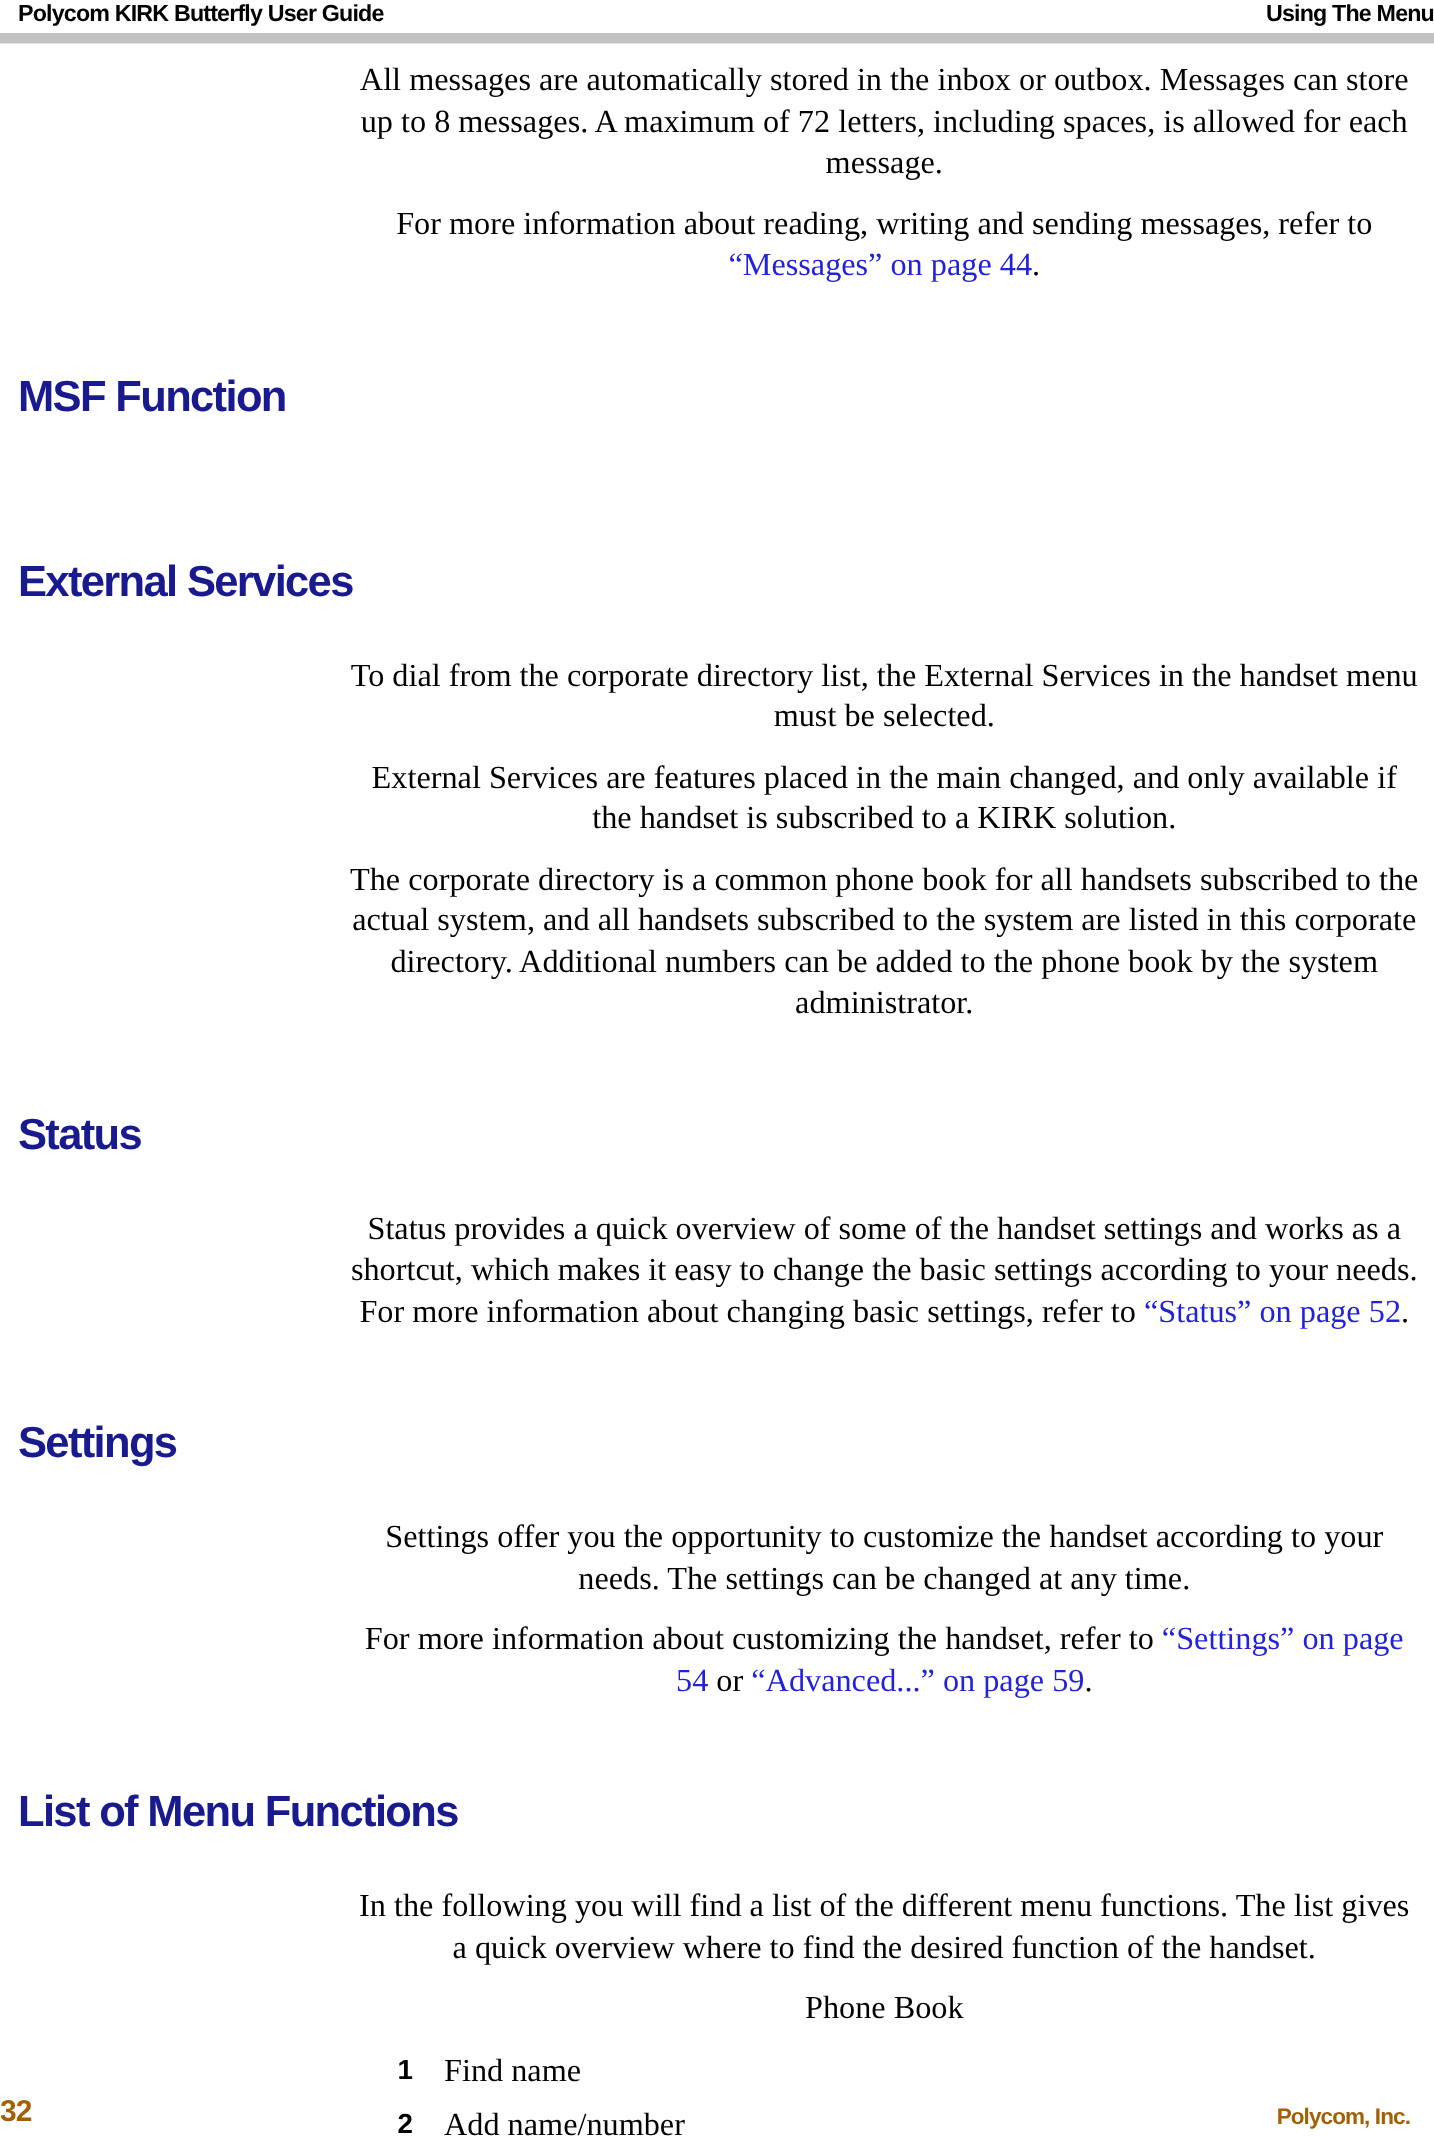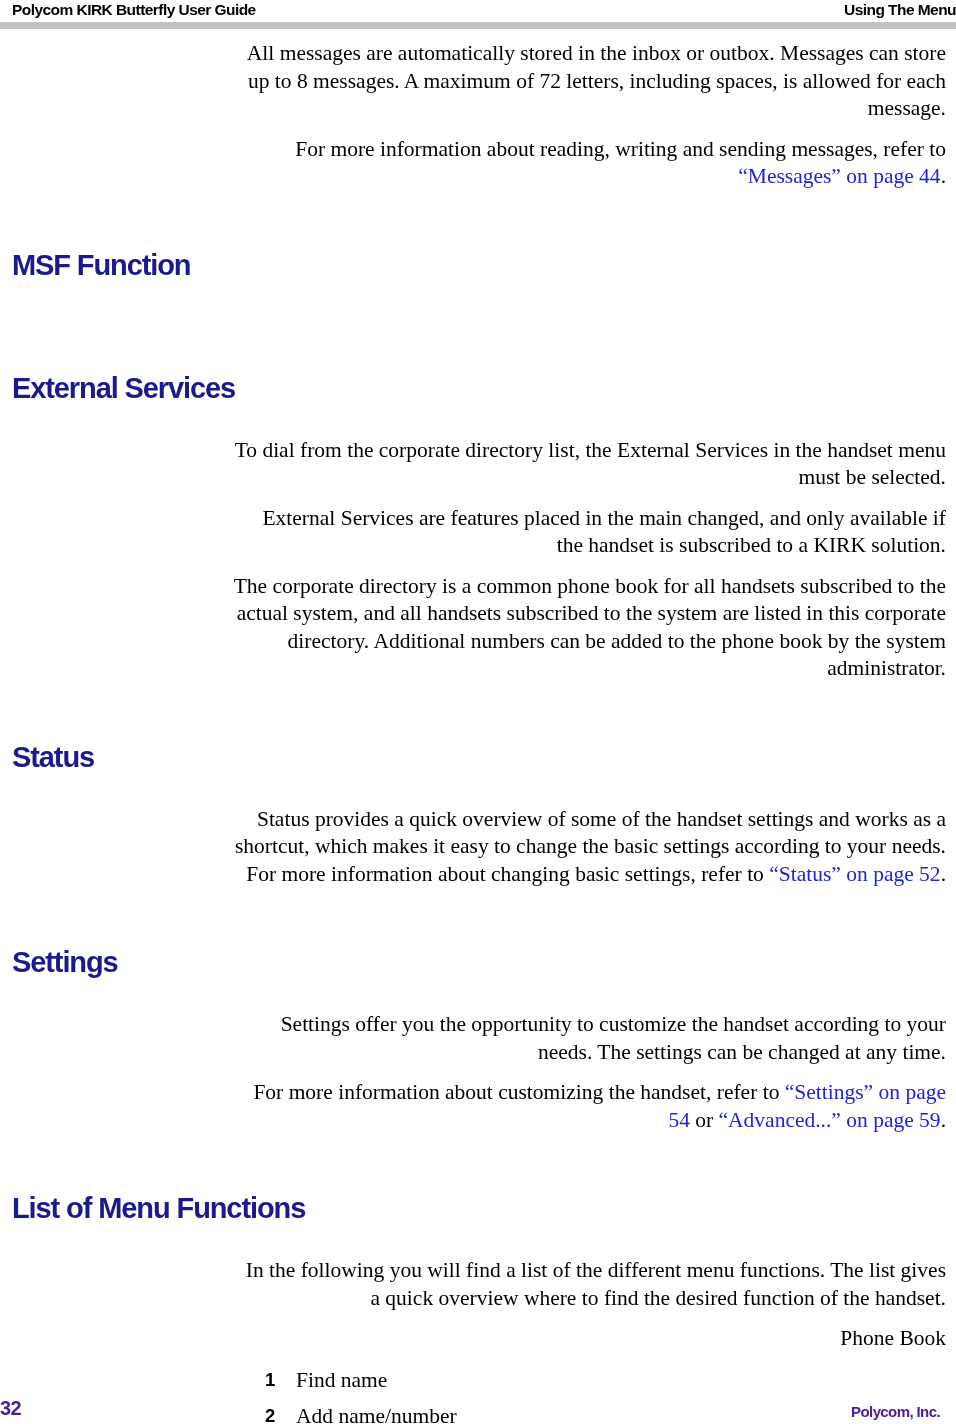--- a/index.html
+++ b/index.html
@@ -71,21 +71,21 @@
   
   p.body-text {
     margin: 0;
     padding: 0;
     margin-left: 233px;
     width: 713px;
     font-family: "Liberation Serif", serif;
     font-size: 21.5px;
     line-height: 27.5px;
     color: #000000;
-    text-align: right;
+    text-align: center;
   }
 
   a.xref, span.xref {
     color: #2222d8;
     text-decoration: none;
   }
 
   
   ol.num-list {
     margin: 0;
@@ -128,21 +128,21 @@
     height: 26px;
   }
   .page-footer .ftr-left,
   .page-footer .ftr-right {
     position: absolute;
     bottom: 0;
     font-family: "Liberation Sans", sans-serif;
     font-weight: bold;
     font-size: 19px;
     letter-spacing: -0.6px;
-    color: #4c1d95;
+    color: #a16207;
     white-space: nowrap;
   }
   .page-footer .ftr-left  { left: 0px; font-size: 20px; }
   .page-footer .ftr-right { right: 16px; font-size: 15px; }
 </style>
 </head>
 <body>
 
 <div class="page-header">
   <div class="hdr-left">Polycom KIRK Butterfly User Guide</div>

